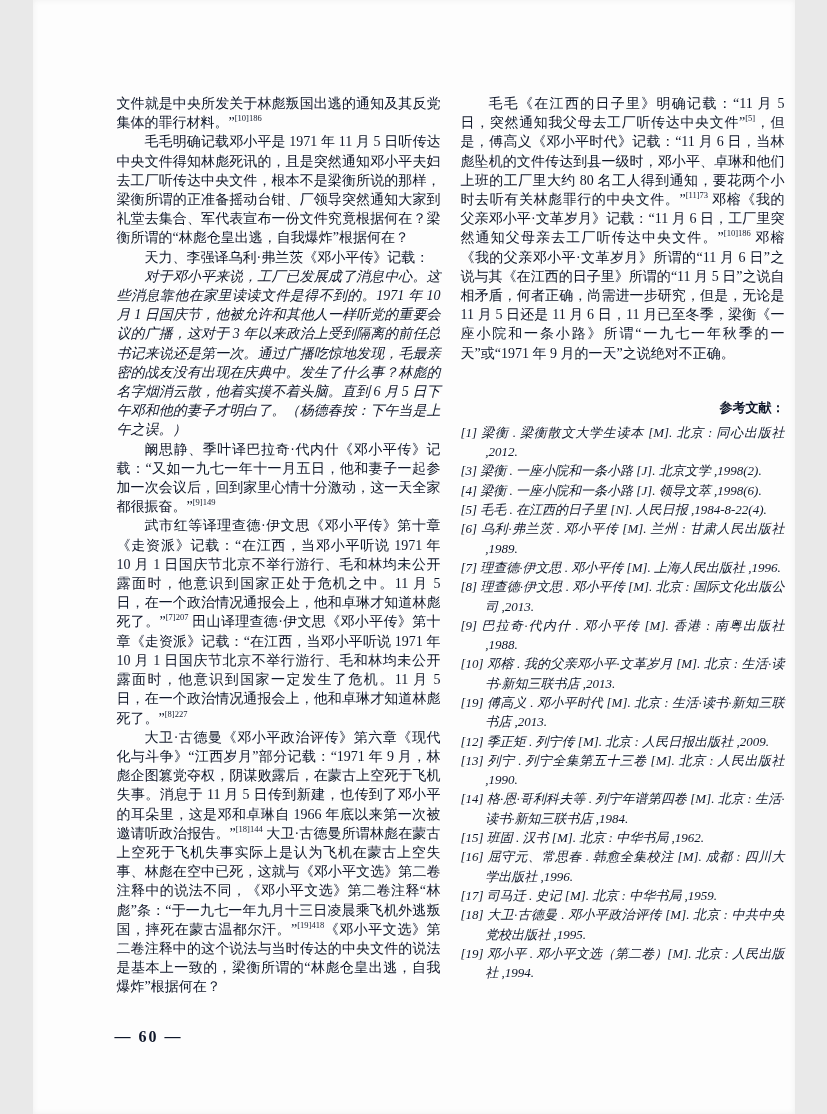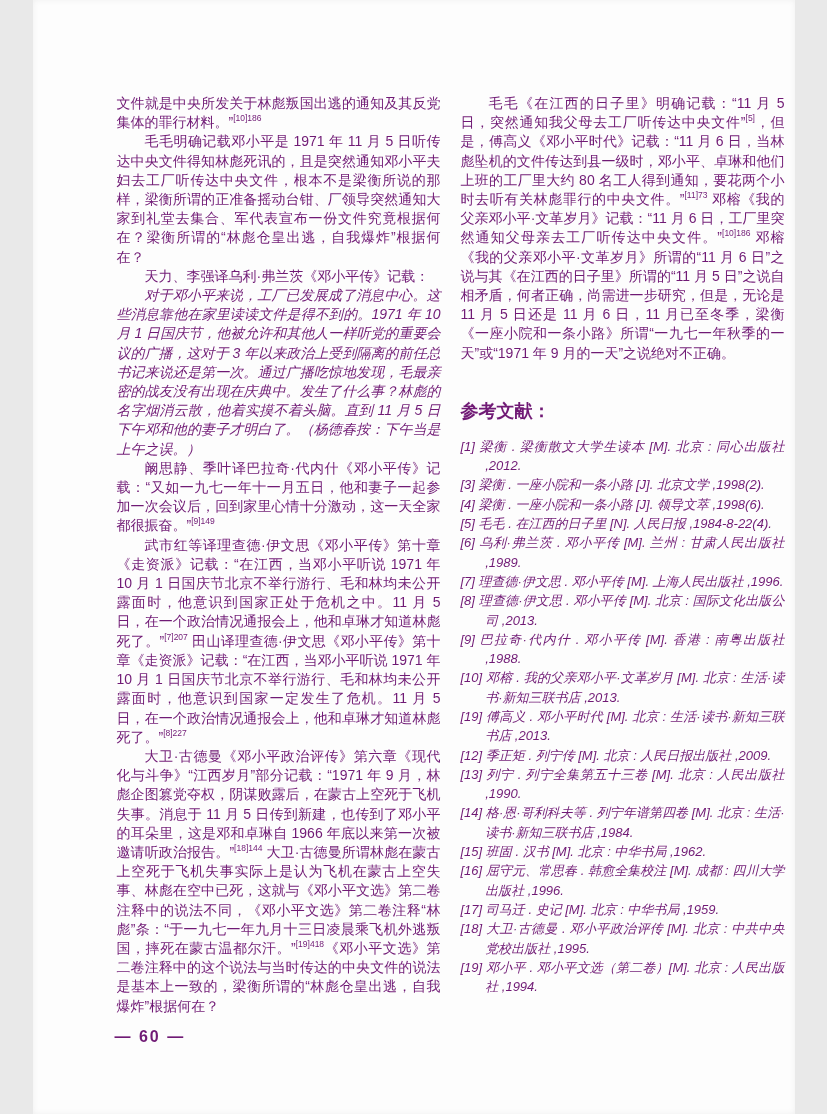--- a/index.html
+++ b/index.html
@@ -1,50 +1,50 @@
 <!DOCTYPE html>
 <html><head>
 <meta charset="utf-8">
 <style>
   html,body { margin:0; padding:0; background:#e9e9e9; }
   .page {
     position:relative;
     width:762px; height:1114px;
     margin:0 auto;
     background:#fdfdfd;
-    color:#701a75;
-    font-family:Liberation Sans, sans-serif;
+    color:#0f172a;
+    font-family:Liberation Serif, serif;
     overflow:hidden;
     box-shadow:inset 0 0 6px rgba(0,0,0,0.06);
   }
   .col { position:absolute; top:94px; width:324px; }
   .col-left  { left:84px; }
   .col-right { left:428px; }
   .para { margin:0; text-align:justify; font-size:14px; line-height:19.2px;
           text-justify:inter-character; }
   .para.indent { text-indent:2em; }
   .para.quote  { font-style:italic; }
   sup { font-size:8.5px; line-height:0; vertical-align:super; }
-  .refs-heading { font-size:18px; font-weight:bold; margin:36px 0 14px 0; }
+  .refs-heading { font-size:13px; font-weight:bold; margin:36px 0 6px 0;text-align:right; }
   .ref-list { font-style:italic; }
   .ref { font-size:13px; line-height:19.3px; padding-left:1.9em;
          text-indent:-1.9em; text-align:justify; text-justify:inter-character; }
   .footer { position:absolute; left:82px; top:1028px;
             font-size:16px; font-weight:bold; letter-spacing:2px; }
 </style>
 </head>
 <body>
 
 <div class="page">
 
   <div class="col col-left">
       <p class="para"><span>文件就是中央所发关于林彪叛国出逃的通知及其反党集体的罪行材料。”</span><sup>[10]186</sup></p>
       <p class="para indent"><span>毛毛明确记载邓小平是 1971 年 11 月 5 日听传达中央文件得知林彪死讯的，且是突然通知邓小平夫妇去工厂听传达中央文件，根本不是梁衡所说的那样，梁衡所谓的正准备摇动台钳、厂领导突然通知大家到礼堂去集合、军代表宣布一份文件究竟根据何在？梁衡所谓的“林彪仓皇出逃，自我爆炸”根据何在？</span></p>
       <p class="para indent"><span>天力、李强译乌利·弗兰茨《邓小平传》记载：</span></p>
-      <p class="para indent quote"><span>对于邓小平来说，工厂已发展成了消息中心。这些消息靠他在家里读读文件是得不到的。1971 年 10 月 1 日国庆节，他被允许和其他人一样听党的重要会议的广播，这对于 3 年以来政治上受到隔离的前任总书记来说还是第一次。通过广播吃惊地发现，毛最亲密的战友没有出现在庆典中。发生了什么事？林彪的名字烟消云散，他着实摸不着头脑。直到 11 月 5 日下午邓和他的妻子才明白了。（杨德春按：下午当是上午之误。）</span></p>
+      <p class="para indent quote"><span>对于邓小平来说，工厂已发展成了消息中心。这些消息靠他在家里读读文件是得不到的。1971 年 10 月 1 日国庆节，他被允许和其他人一样听党的重要会议的广播，这对于 3 年以来政治上受到隔离的前任总书记来说还是第一次。通过广播吃惊地发现，毛最亲密的战友没有出现在庆典中。发生了什么事？林彪的名字烟消云散，他着实摸不着头脑。直到 6 月 5 日下午邓和他的妻子才明白了。（杨德春按：下午当是上午之误。）</span></p>
       <p class="para indent"><span>阚思静、季叶译巴拉奇·代内什《邓小平传》记载：“又如一九七一年十一月五日，他和妻子一起参加一次会议后，回到家里心情十分激动，这一天全家都很振奋。”</span><sup>[9]149</sup></p>
       <p class="para indent"><span>武市红等译理查德·伊文思《邓小平传》第十章《走资派》记载：“在江西，当邓小平听说 1971 年 10 月 1 日国庆节北京不举行游行、毛和林均未公开露面时，他意识到国家正处于危机之中。11 月 5 日，在一个政治情况通报会上，他和卓琳才知道林彪死了。”</span><sup>[7]207</sup><span> 田山译理查德·伊文思《邓小平传》第十章《走资派》记载：“在江西，当邓小平听说 1971 年 10 月 1 日国庆节北京不举行游行、毛和林均未公开露面时，他意识到国家一定发生了危机。11 月 5 日，在一个政治情况通报会上，他和卓琳才知道林彪死了。”</span><sup>[8]227</sup></p>
       <p class="para indent"><span>大卫·古德曼《邓小平政治评传》第六章《现代化与斗争》“江西岁月”部分记载：“1971 年 9 月，林彪企图篡党夺权，阴谋败露后，在蒙古上空死于飞机失事。消息于 11 月 5 日传到新建，也传到了邓小平的耳朵里，这是邓和卓琳自 1966 年底以来第一次被邀请听政治报告。”</span><sup>[18]144</sup><span> 大卫·古德曼所谓林彪在蒙古上空死于飞机失事实际上是认为飞机在蒙古上空失事、林彪在空中已死，这就与《邓小平文选》第二卷注释中的说法不同，《邓小平文选》第二卷注释“林彪”条：“于一九七一年九月十三日凌晨乘飞机外逃叛国，摔死在蒙古温都尔汗。”</span><sup>[19]418</sup><span>《邓小平文选》第二卷注释中的这个说法与当时传达的中央文件的说法是基本上一致的，梁衡所谓的“林彪仓皇出逃，自我爆炸”根据何在？</span></p>
     </div>
 
   <div class="col col-right">
     <div>
         <p class="para indent"><span>毛毛《在江西的日子里》明确记载：“11 月 5 日，突然通知我父母去工厂听传达中央文件”</span><sup>[5]</sup><span>，但是，傅高义《邓小平时代》记载：“11 月 6 日，当林彪坠机的文件传达到县一级时，邓小平、卓琳和他们上班的工厂里大约 80 名工人得到通知，要花两个小时去听有关林彪罪行的中央文件。”</span><sup>[11]73</sup><span> 邓榕《我的父亲邓小平·文革岁月》记载：“11 月 6 日，工厂里突然通知父母亲去工厂听传达中央文件。”</span><sup>[10]186</sup><span> 邓榕《我的父亲邓小平·文革岁月》所谓的“11 月 6 日”之说与其《在江西的日子里》所谓的“11 月 5 日”之说自相矛盾，何者正确，尚需进一步研究，但是，无论是 11 月 5 日还是 11 月 6 日，11 月已至冬季，梁衡《一座小院和一条小路》所谓“一九七一年秋季的一天”或“1971 年 9 月的一天”之说绝对不正确。</span></p>
       </div>
 

